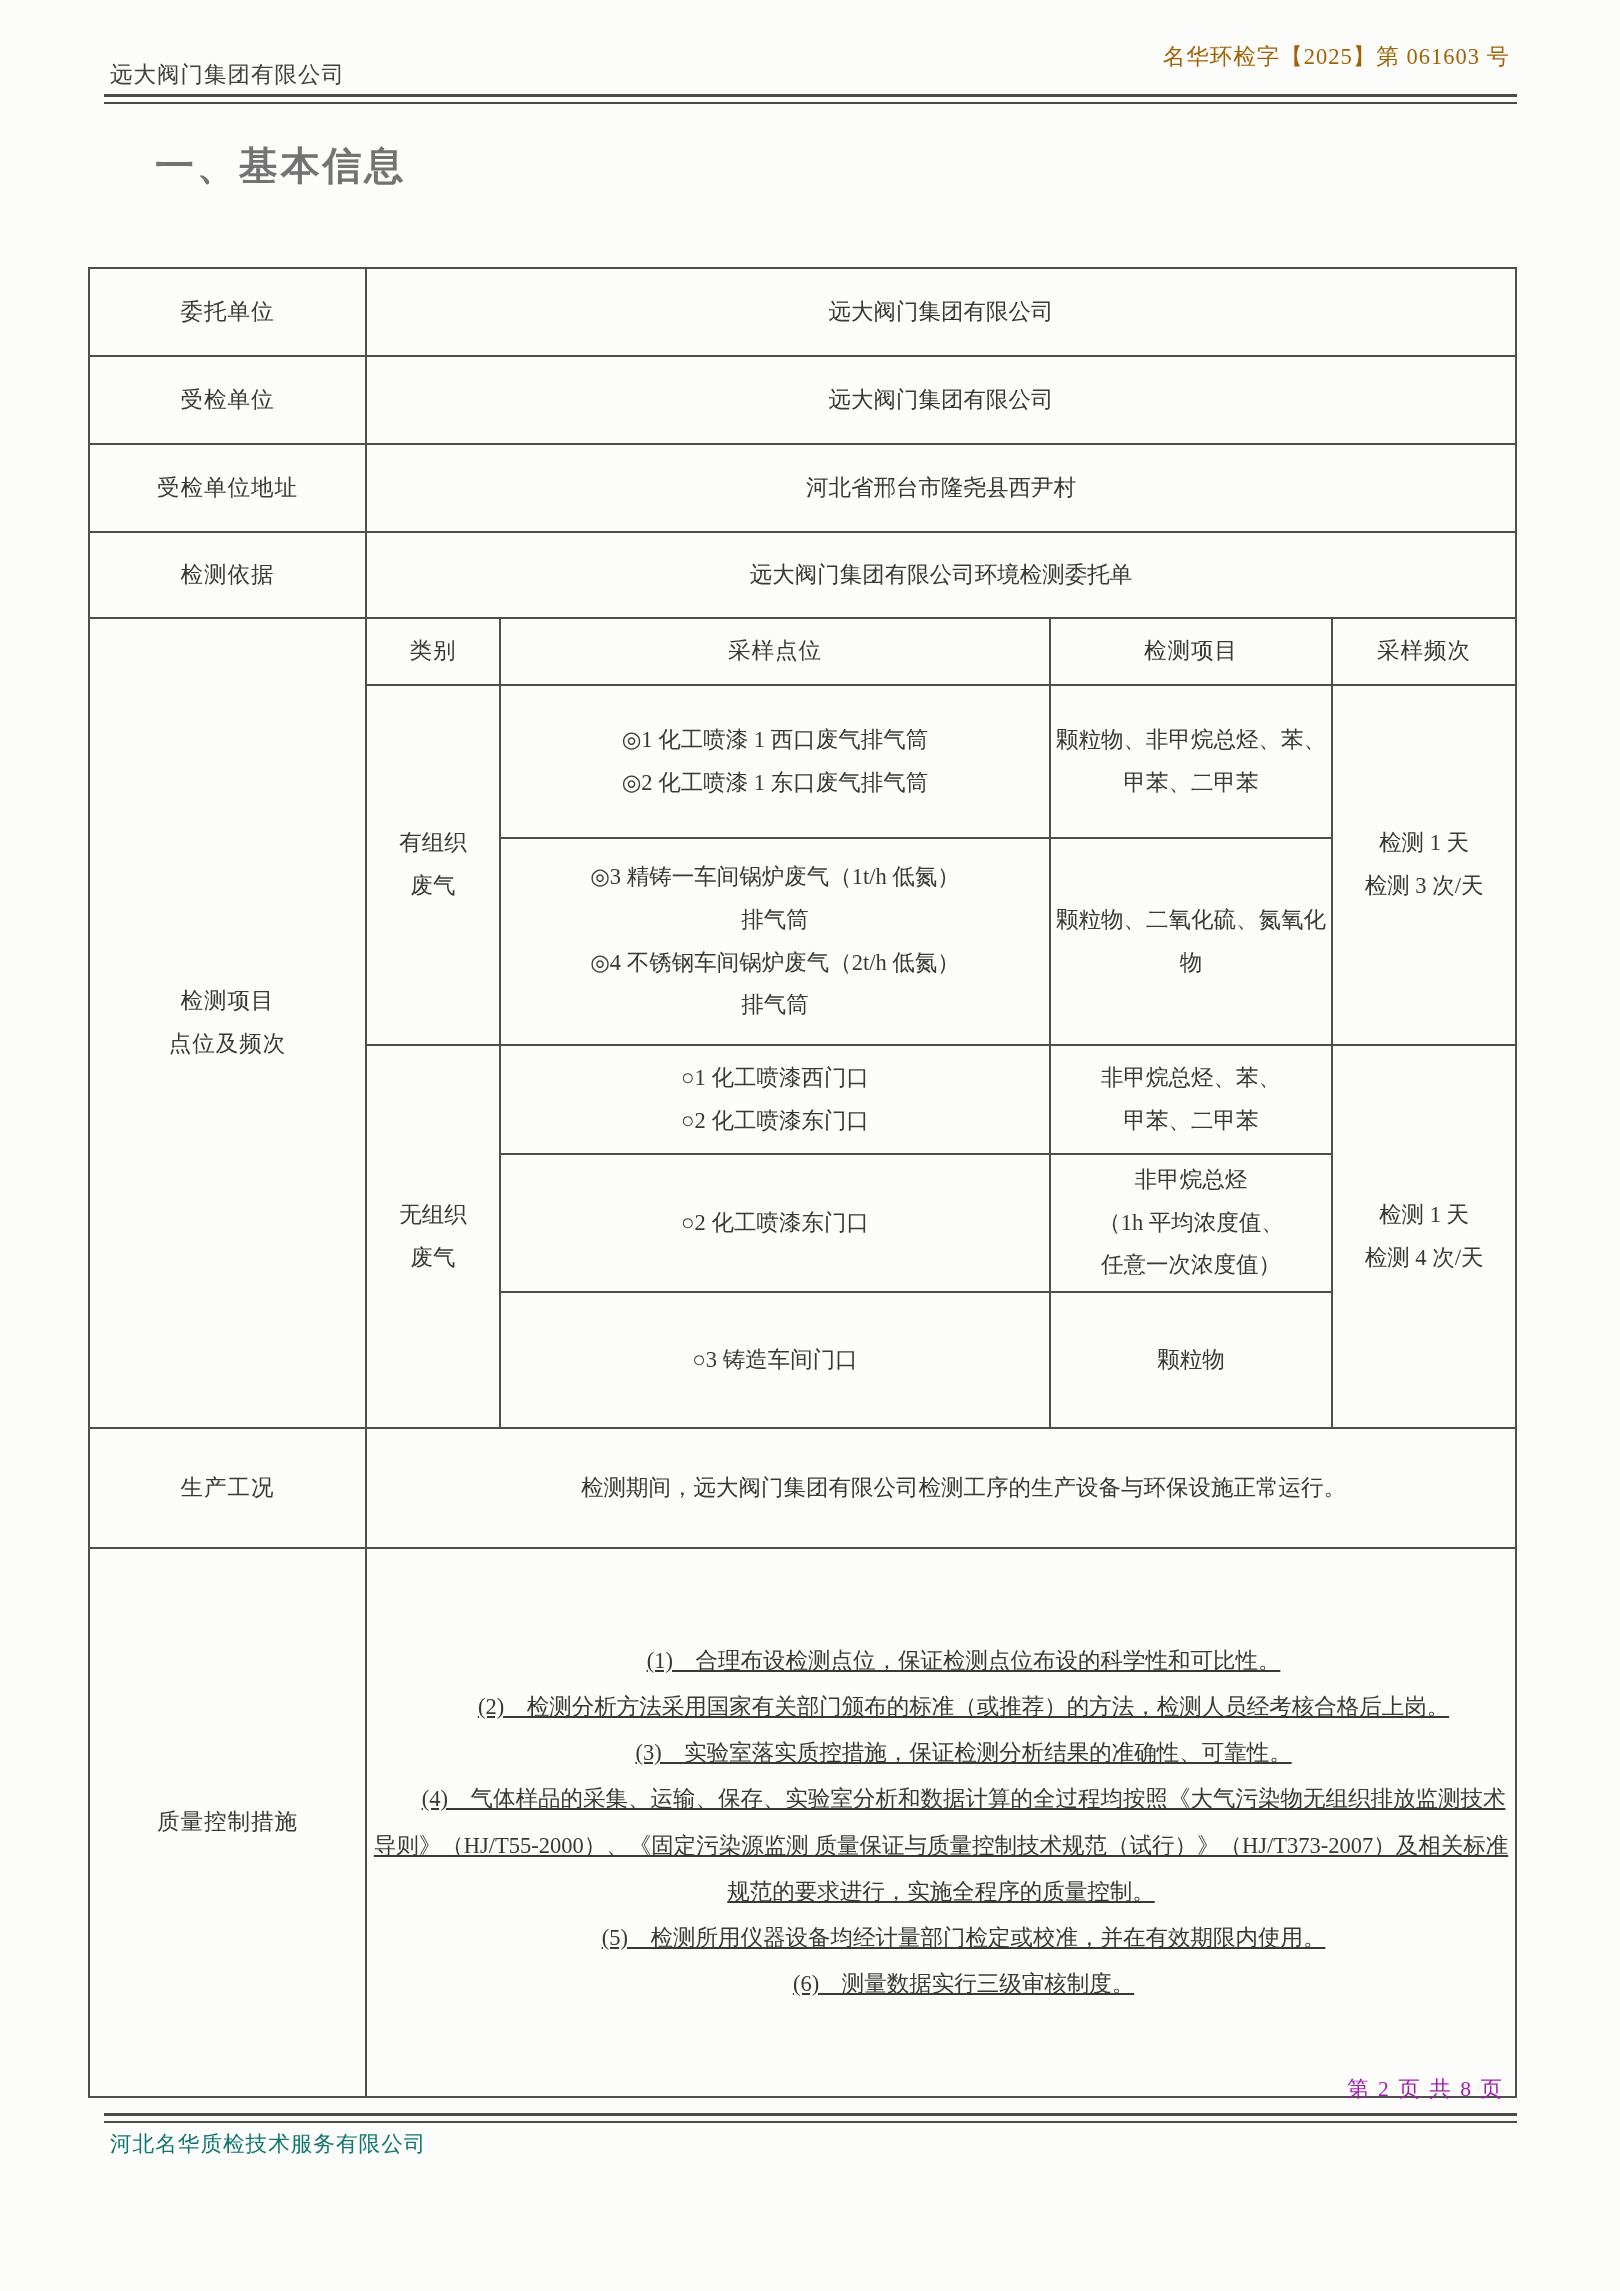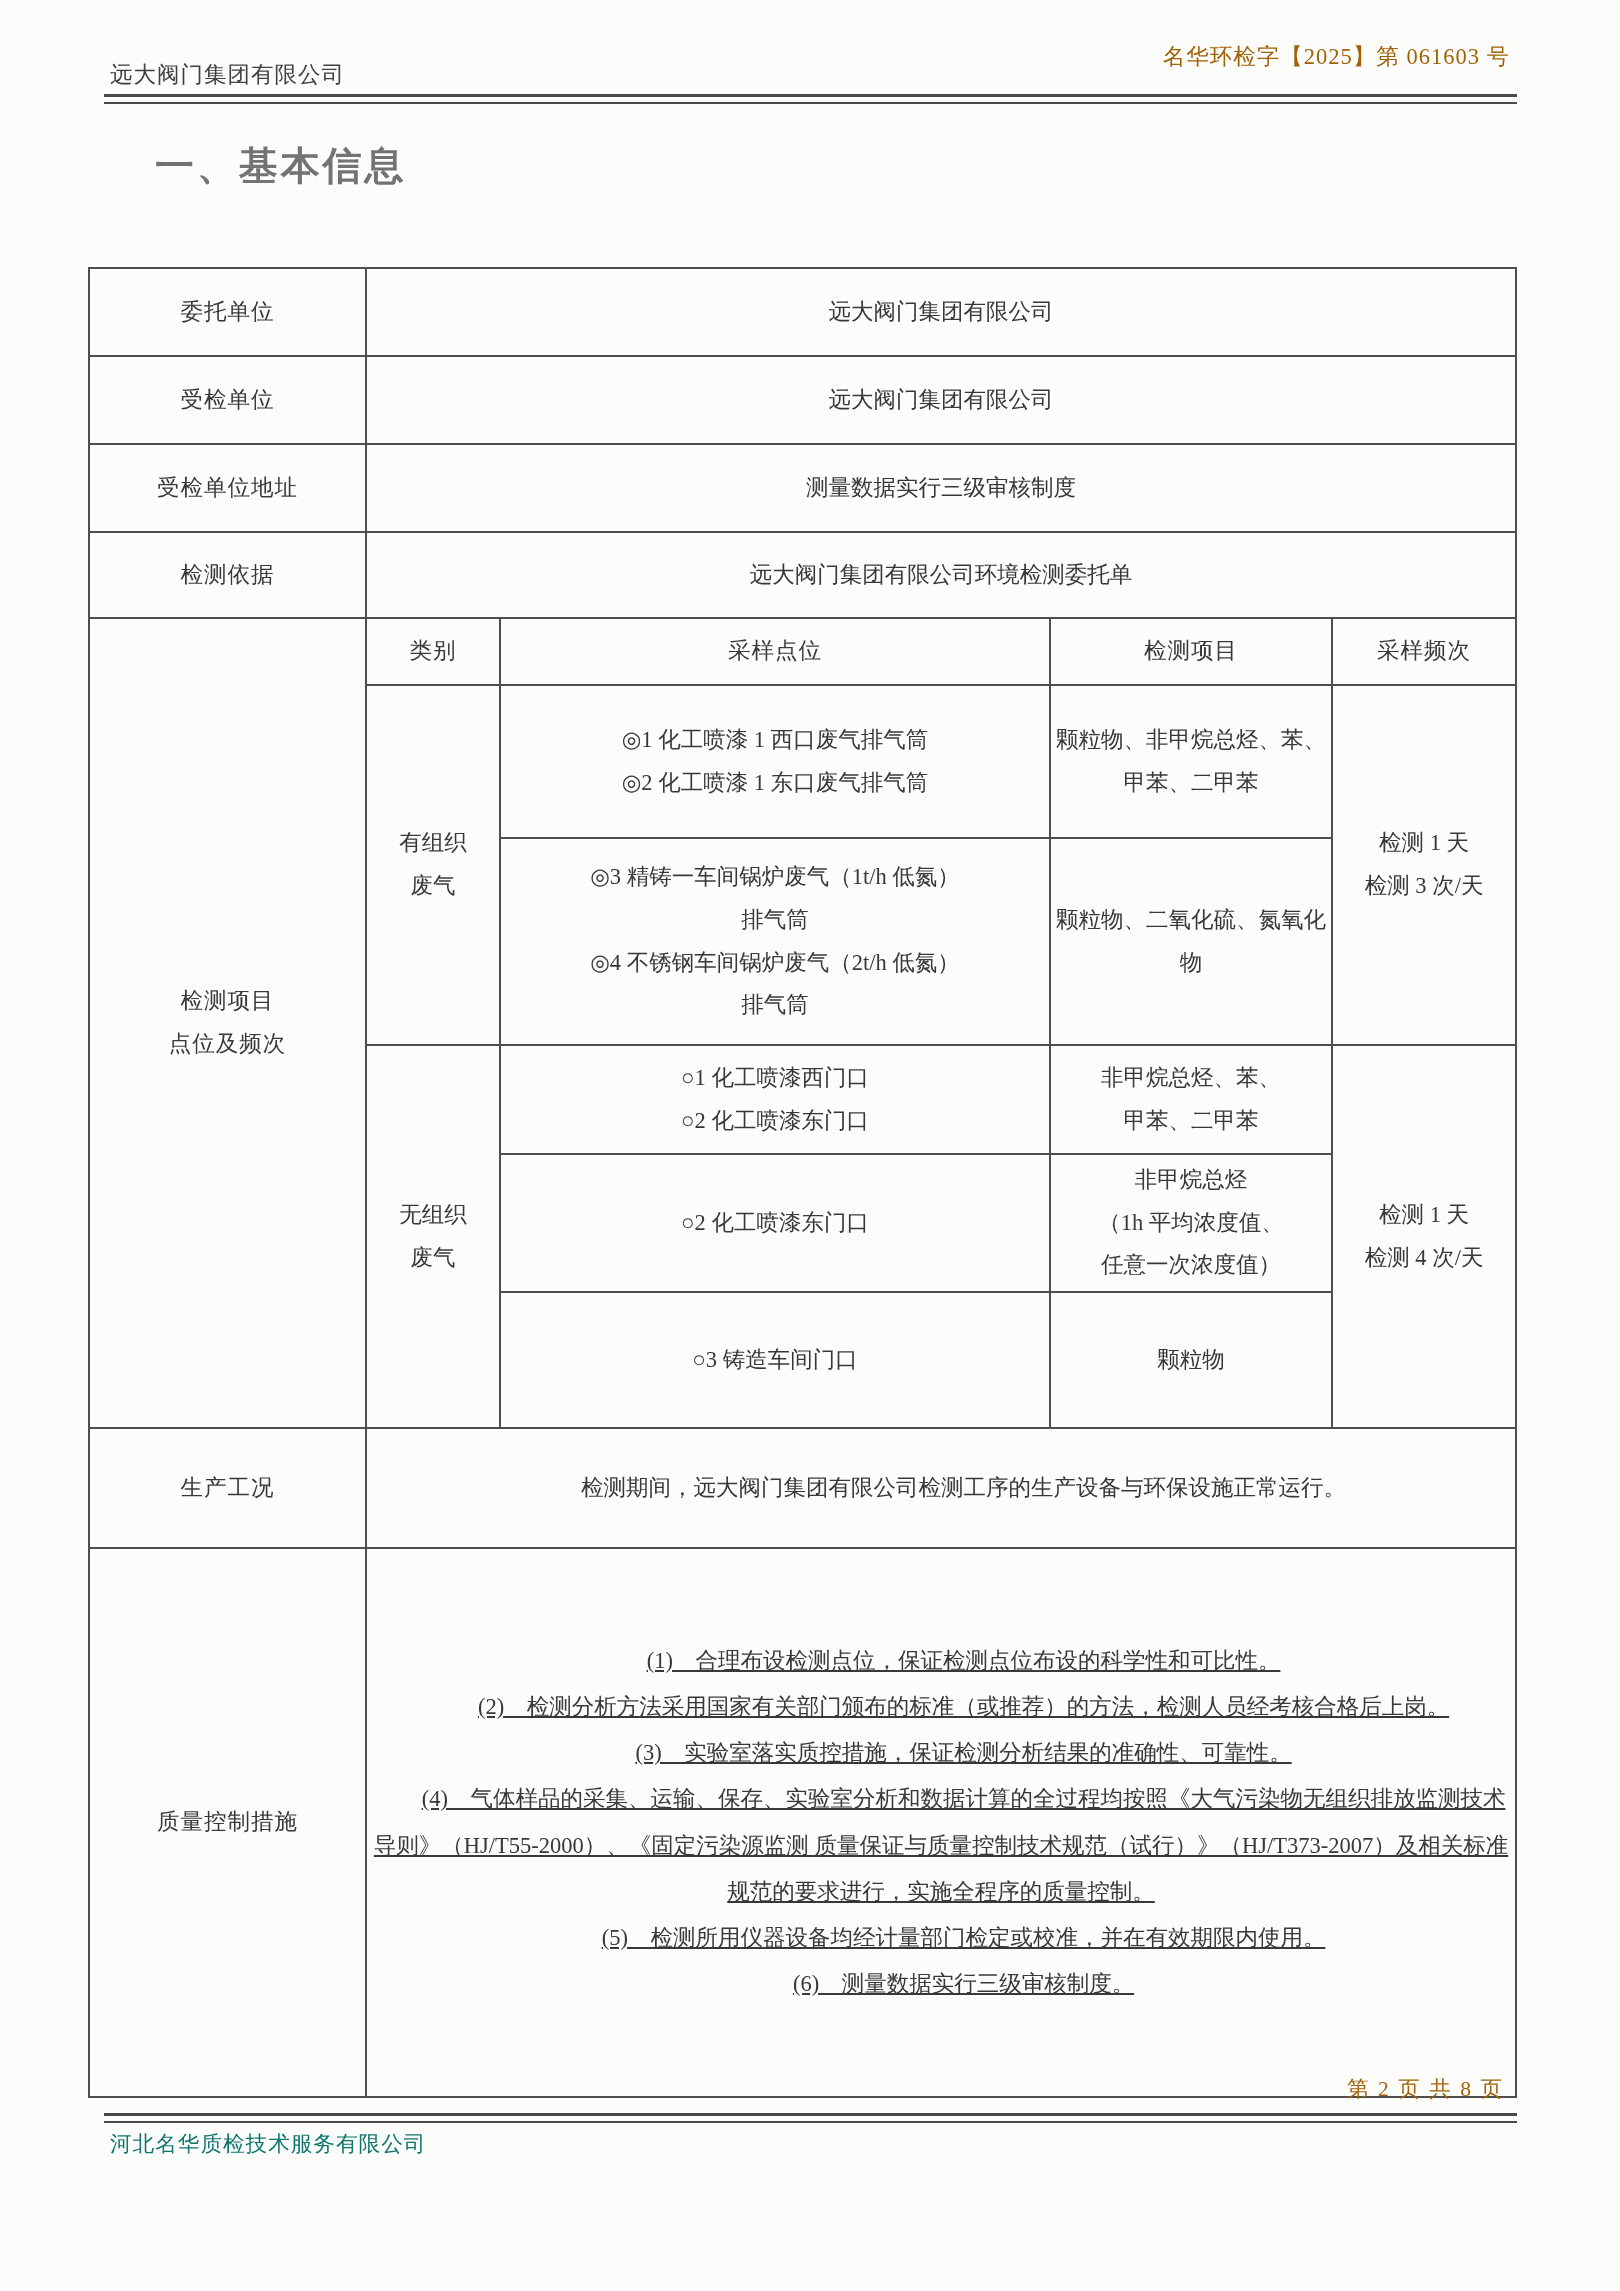--- a/index.html
+++ b/index.html
@@ -57,21 +57,21 @@
     margin: 0; text-indent: 2em; line-height: 2.05; font-size: 22.5px;
   }
   .line { display: block; }
   
   .ftr-rule {
     position: absolute; left: 104px; top: 2113px; width: 1413px; height: 4.9px;
     border-top: 3.9px solid #4a4a4a; border-bottom: 2px solid #4a4a4a;
   }
   .ftr-page {
     position: absolute; right: 116px; top: 2074px;
-    font-size: 21.6px; letter-spacing: 2px; color: #a16207; margin-left: 37px;
+    font-size: 21.6px; letter-spacing: 2px; color: #a21caf; margin-left: 37px;
   }
   .ftr-company {
     position: absolute; left: 110px; top: 2129px;
     font-size: 21.6px; letter-spacing: 1px; color: #0f766e;
   }
 </style>
 </head>
 <body>
 
 <div class="page">
@@ -95,21 +95,21 @@
         <tr>
       <td class="lbl" style="height:82px">委托单位</td>
       <td colspan="4">远大阀门集团有限公司</td>
     </tr>
     <tr>
       <td class="lbl" style="height:82px">受检单位</td>
       <td colspan="4">远大阀门集团有限公司</td>
     </tr>
     <tr>
       <td class="lbl" style="height:82px">受检单位地址</td>
-      <td colspan="4">测量数据实行三级审核制度</td>
+      <td colspan="4">河北省邢台市隆尧县西尹村</td>
     </tr>
     <tr>
       <td class="lbl" style="height:80px">检测依据</td>
       <td colspan="4">远大阀门集团有限公司环境检测委托单</td>
     </tr>
 
     <tr>
       <td class="lbl" rowspan="6">
         <span class="line">检测项目</span>
         <span class="line">点位及频次</span>

